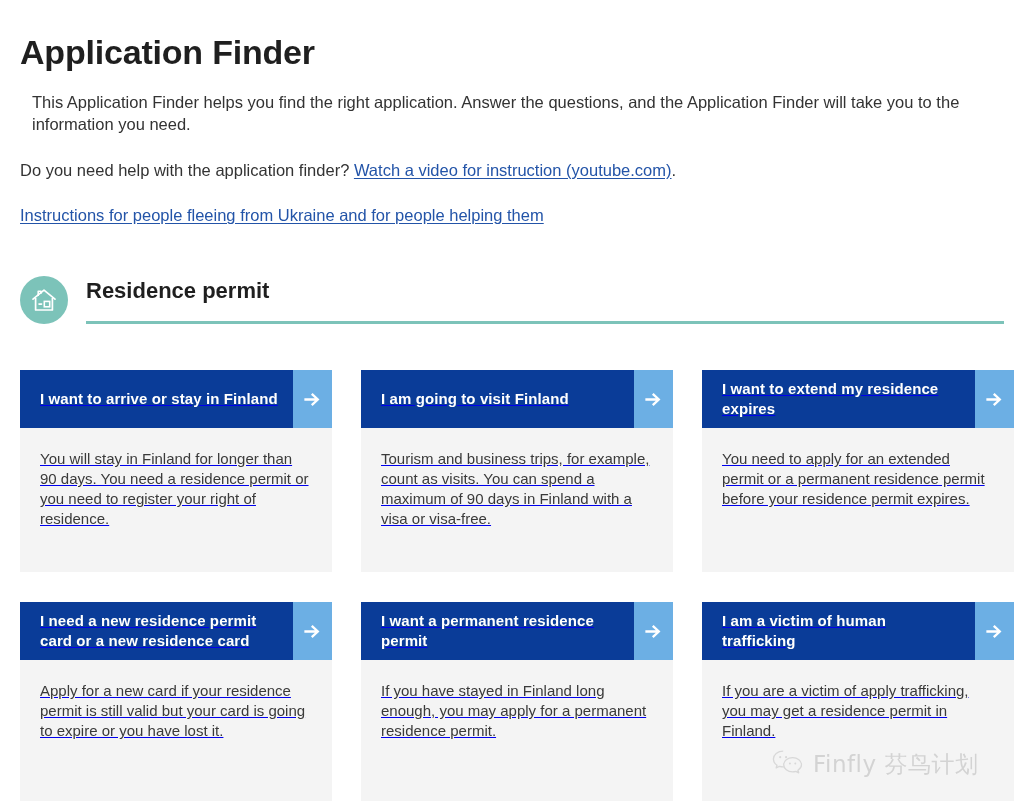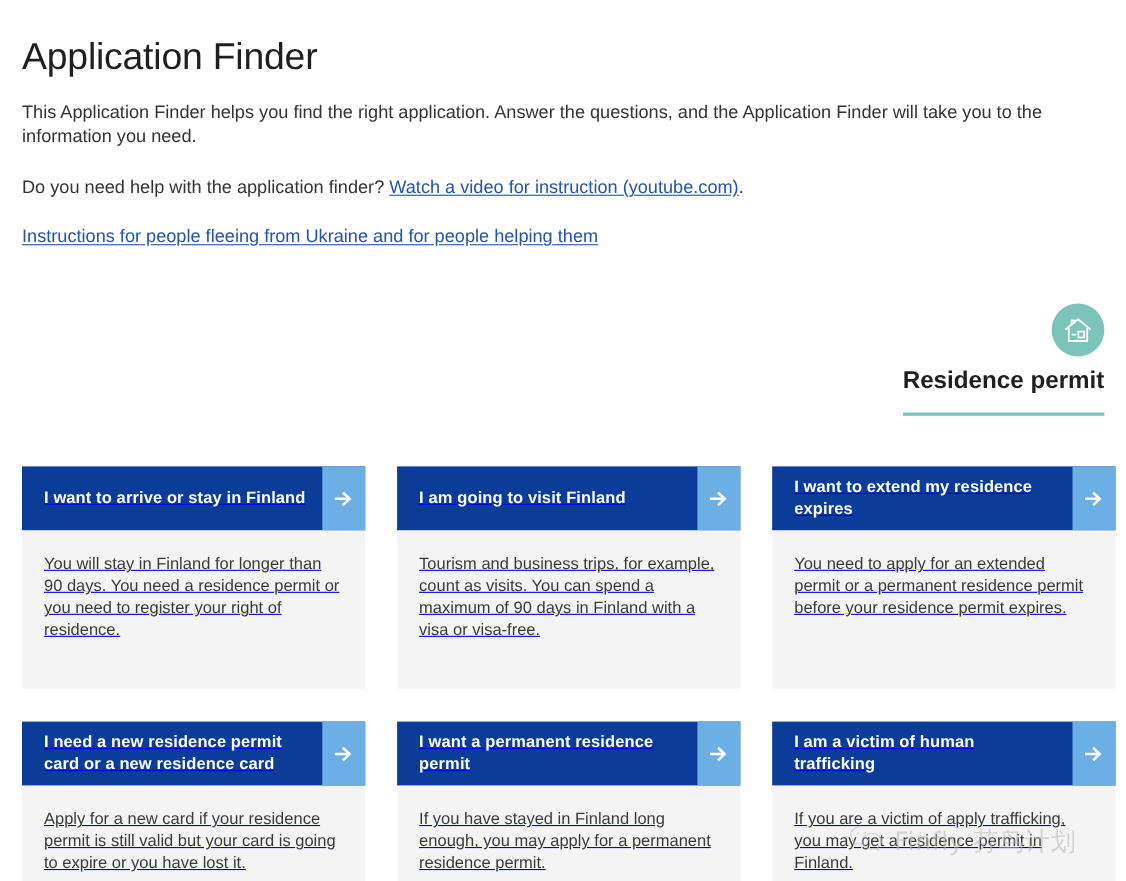--- a/index.html
+++ b/index.html
@@ -18,33 +18,33 @@
 
   .page {
     padding: 0 20px;
     box-sizing: border-box;
     width: 1024px;
   }
 
   
   .page-title {
     font-size: 34px;
-    font-weight: normal;
+    font-weight: bold;
     color: #1f1f1f;
     margin: 0;
     padding-top: 33px;
     letter-spacing: -0.2px;
     line-height: 1.15;
   }
 
   .intro {
     font-size: 16.5px;
     line-height: 22px;
     color: #333333;
-    margin: 19px 0 0 0;
+    margin: 19px 0 0 12px;
     max-width: 966px;
   }
 
   .help-line {
     font-size: 16.5px;
     line-height: 22px;
     color: #333333;
     margin: 24px 0 0 0;
   }
 
@@ -56,23 +56,22 @@
 
   a.link {
     color: #2354a8;
     text-decoration: underline;
     text-underline-offset: 2px;
   }
 
   
   .section-head {
     display: flex;
-    align-items: flex-end;
+    align-items: center;
     margin-top: 43px;
-    flex-direction: column;
   }
 
   .section-icon {
     width: 48px;
     height: 48px;
     border-radius: 50%;
     background: #7cc3b9;
     flex: 0 0 48px;
     display: flex;
     align-items: center;

